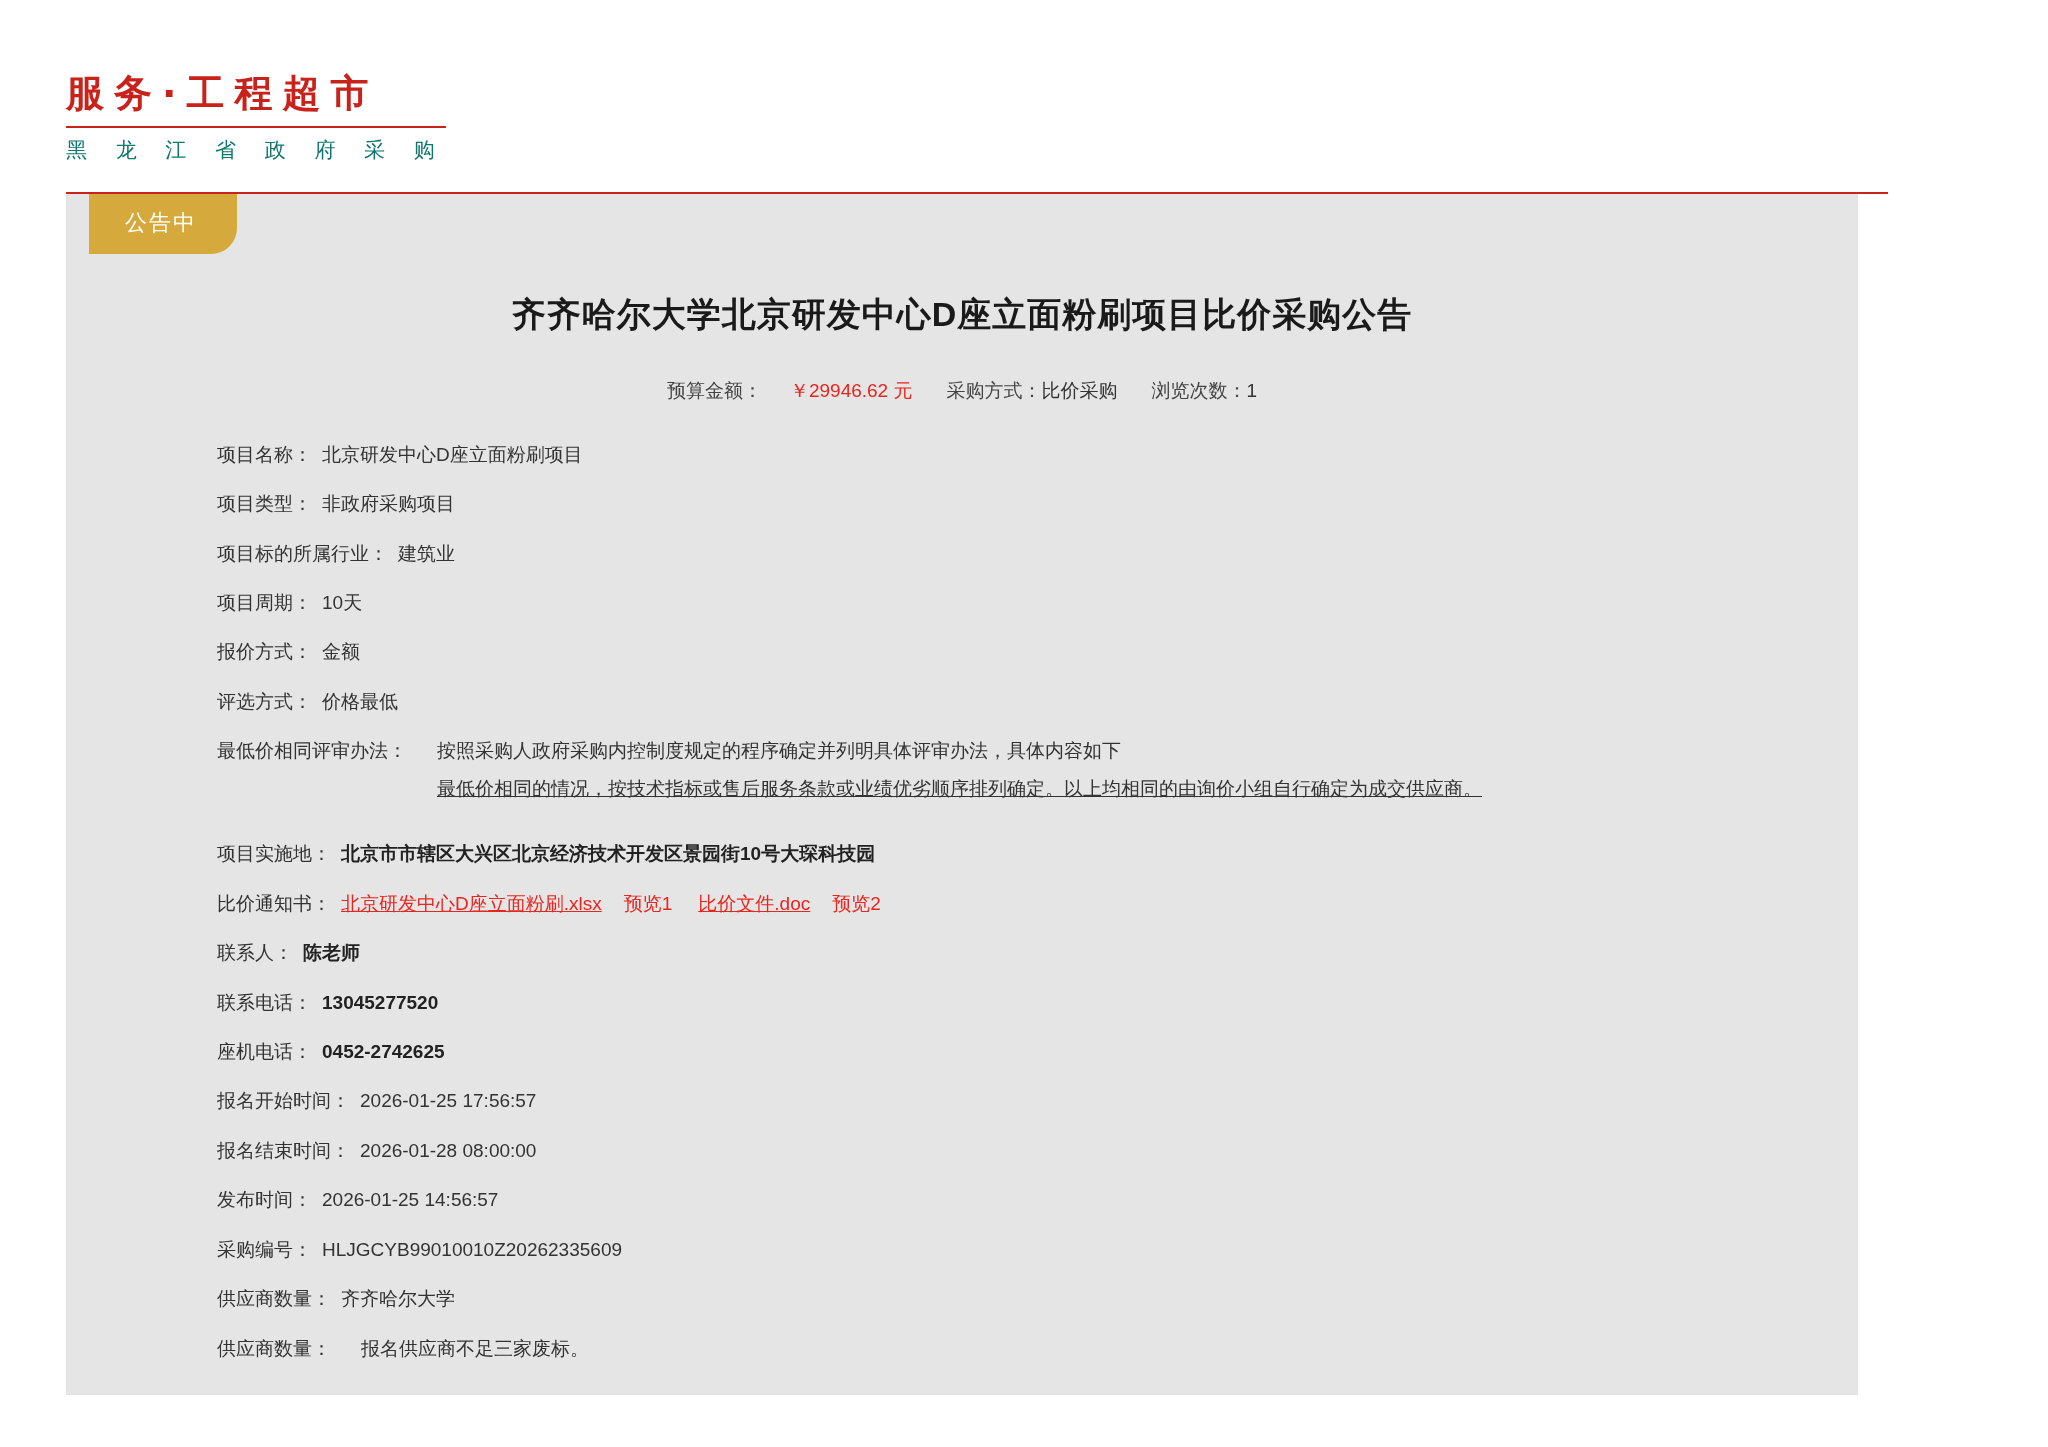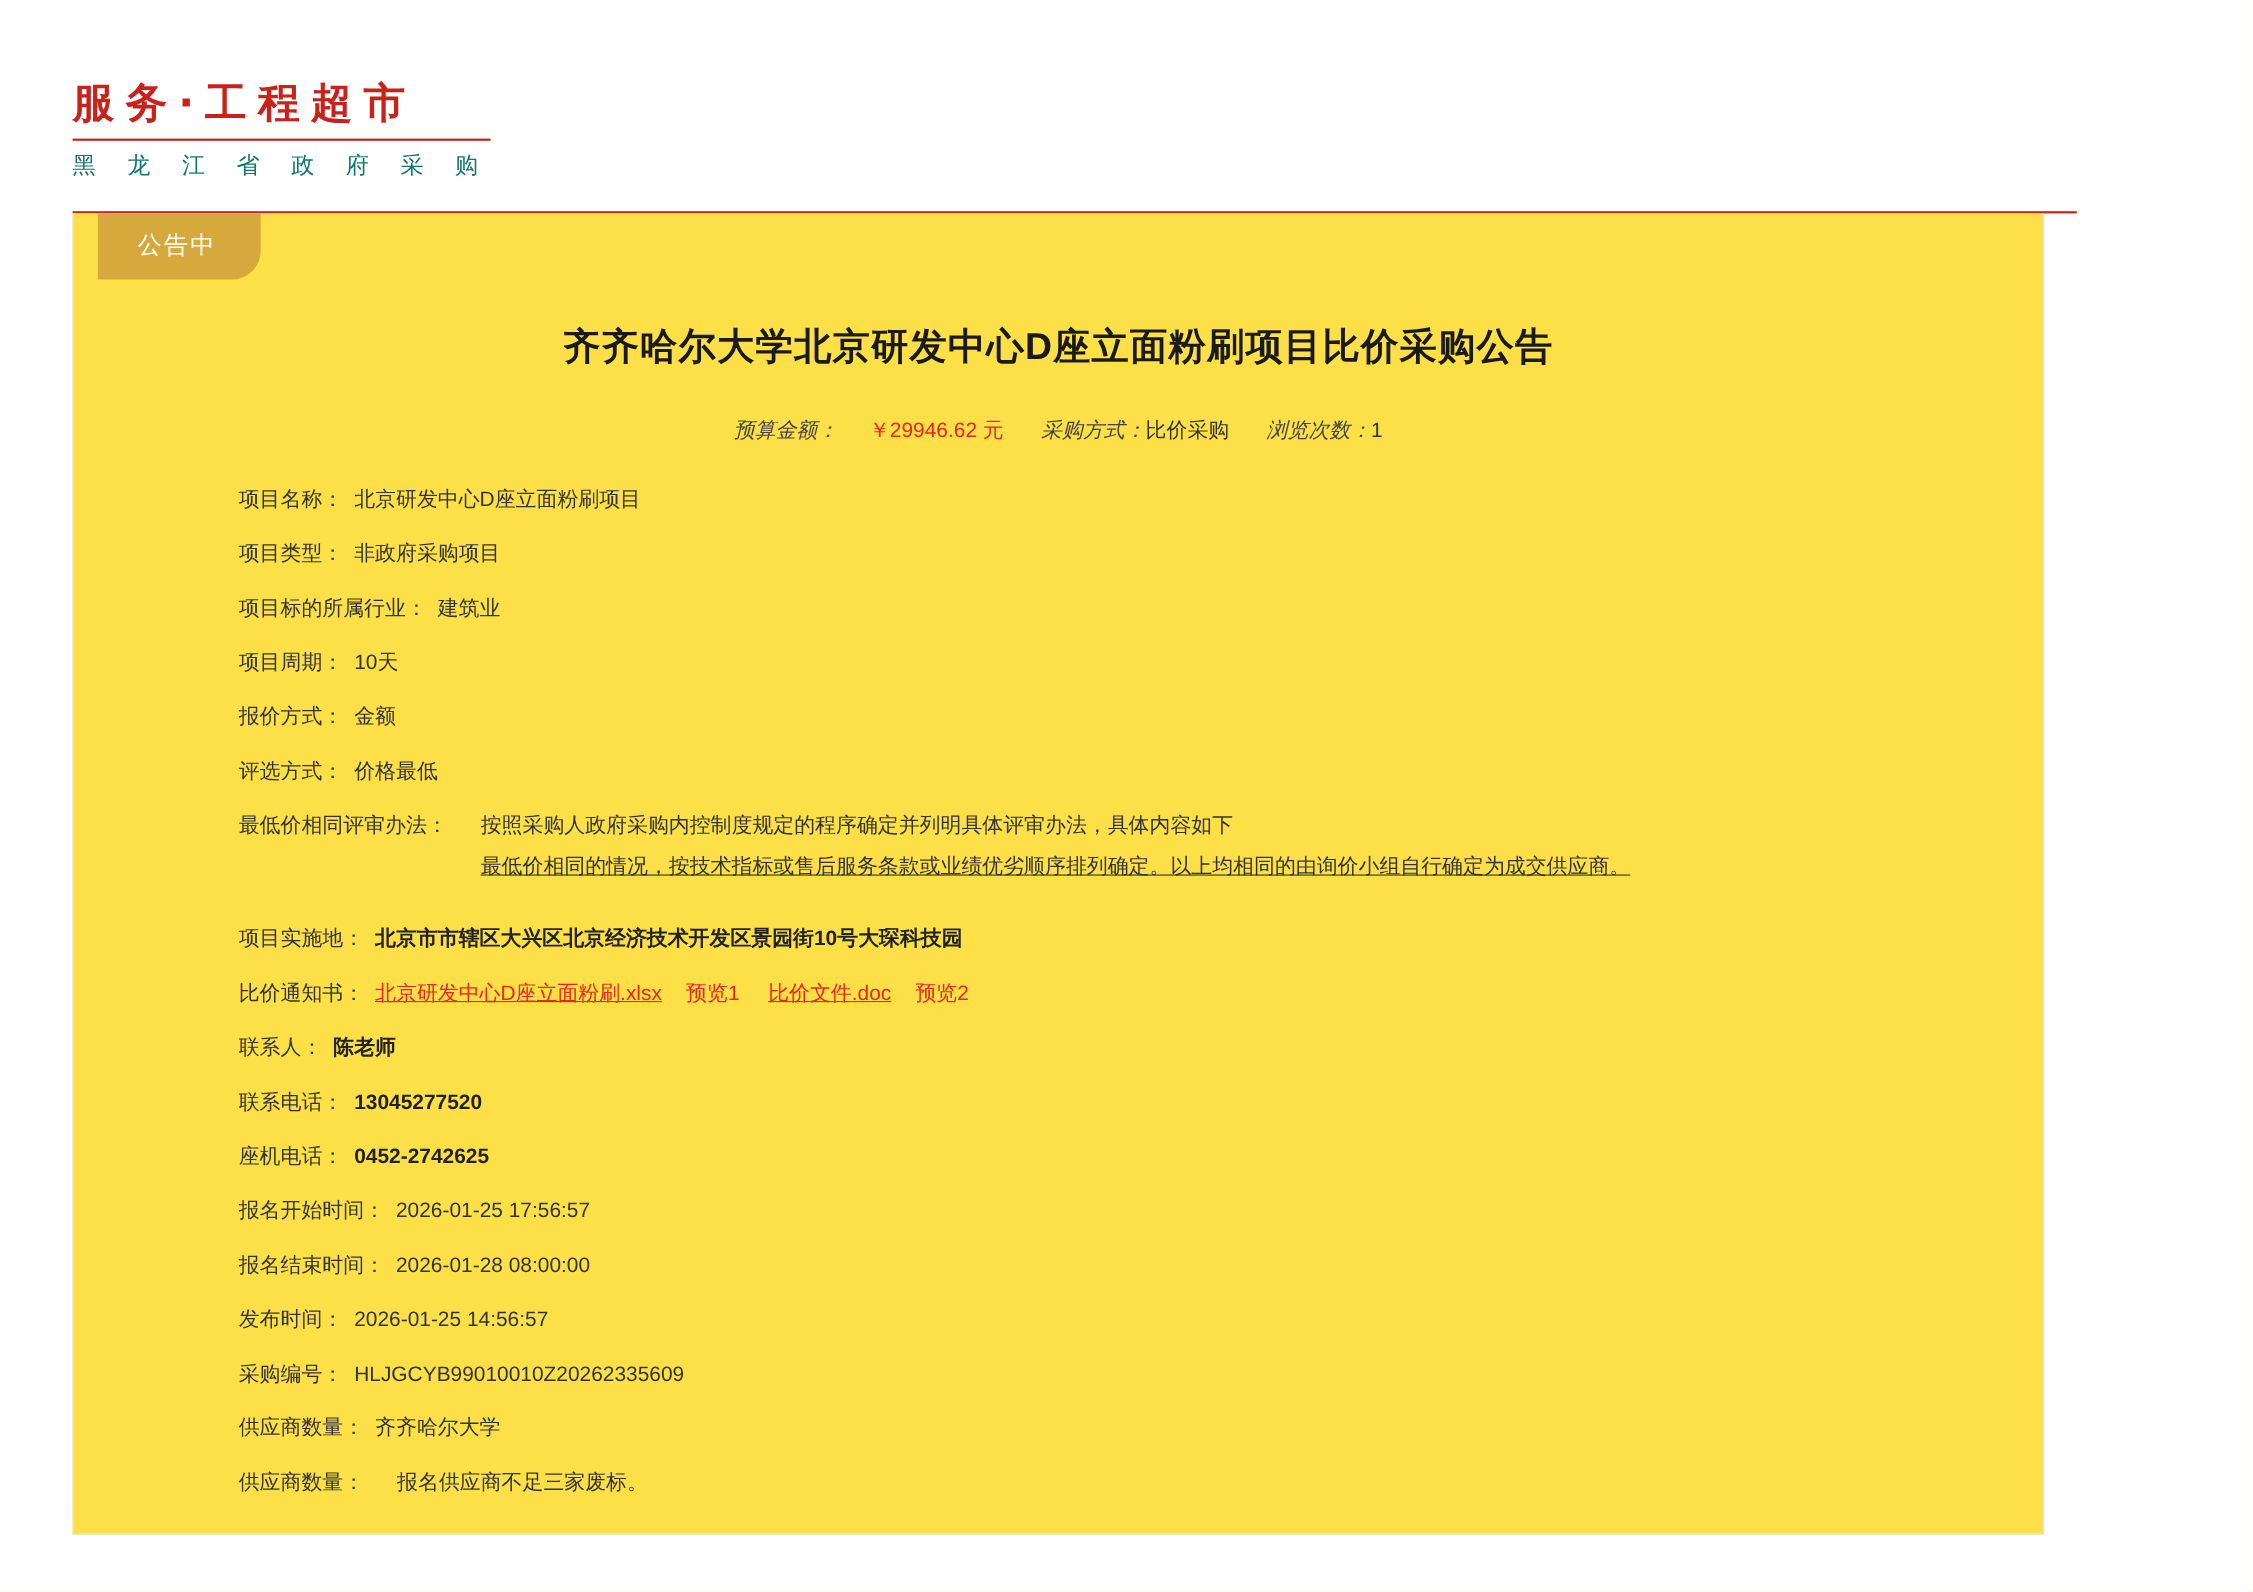--- a/index.html
+++ b/index.html
@@ -57,21 +57,21 @@
   }
 
   
   .frame {
     position: relative;
     margin: 0 30px 0 66px;
     border-left: 1px solid #e2e2e2;
     border-right: 1px solid #e2e2e2;
     border-bottom: 1px solid #e2e2e2;
     min-height: 1200px;
-    background: #fde047;
+    background: #e5e5e5;
   }
   .status-tab {
     position: absolute;
     top: 0;
     left: 22px;
     background: #d5a93c;
     color: #ffffff;
     font-size: 22px;
     padding: 14px 40px 16px 36px;
     border-radius: 0 0 26px 0;
@@ -86,21 +86,21 @@
     padding: 98px 80px 0 80px;
     letter-spacing: 1px;
   }
 
   .meta-row {
     text-align: center;
     font-size: 19px;
     color: #333;
     margin-top: 40px;
   }
-  .meta-row .label { color: #444; font-style: italic; }
+  .meta-row .label { color: #444; }
   .meta-row .amount {
     color: #e8251f;
     margin-right: 34px;
     margin-left: 28px;
   }
   .meta-row .seg { margin-right: 34px; }
 
   
   .details {
     margin: 26px 0 0 0;

